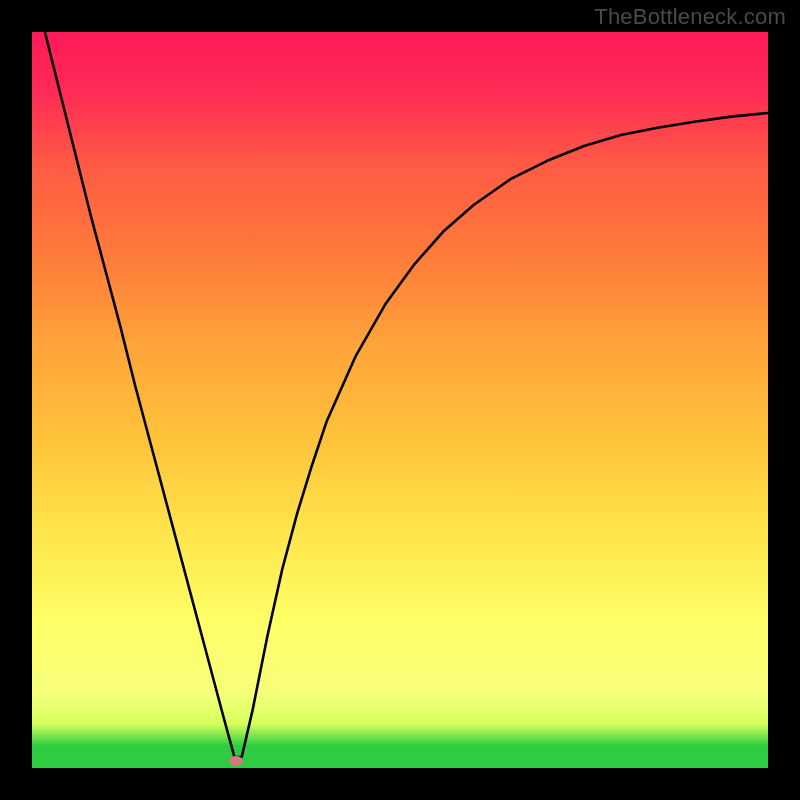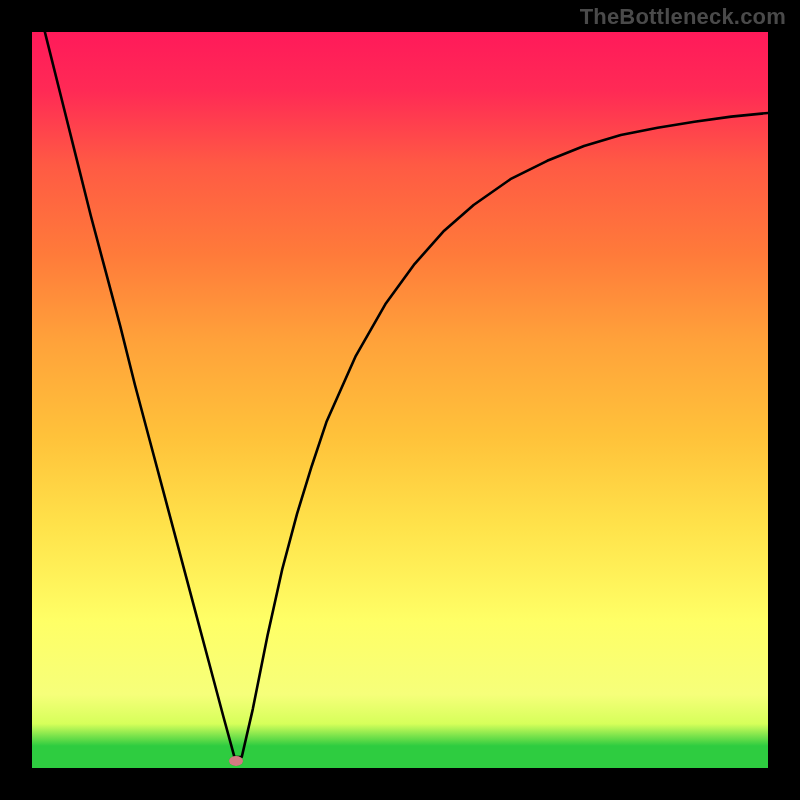--- a/index.html
+++ b/index.html
@@ -44,21 +44,21 @@
     top: 0;
     width: 736px;
     height: 736px;
   }
   .watermark {
     position: absolute;
     top: 4px;
     right: 14px;
     color: #4a4a4a;
     font-size: 22px;
-    font-weight: 700;
+    font-weight: 400;
     letter-spacing: 0.2px;
     user-select: none;
   }
   .marker {
     position: absolute;
     width: 14px;
     height: 10px;
     background: #d47a82;
     border-radius: 50% / 50%;
     transform: translate(-50%, -50%);

